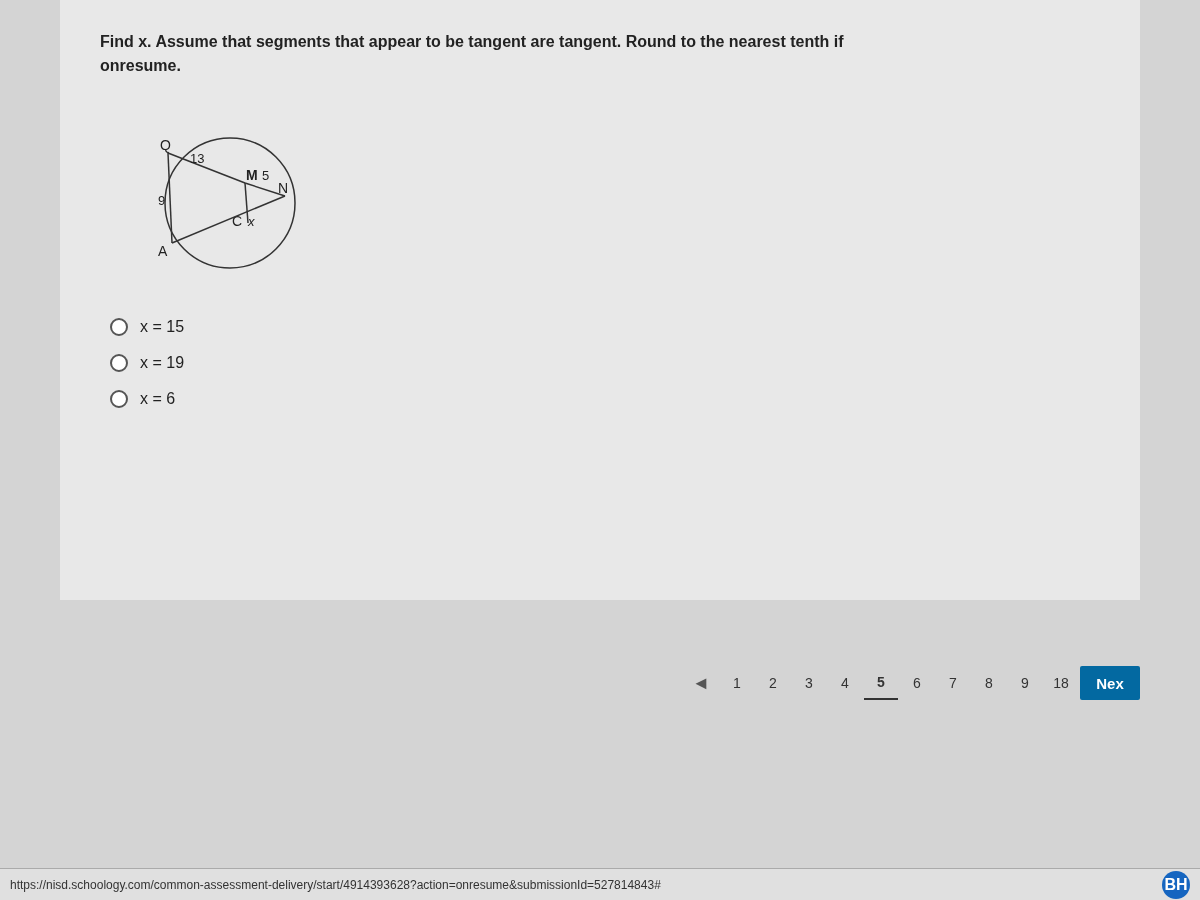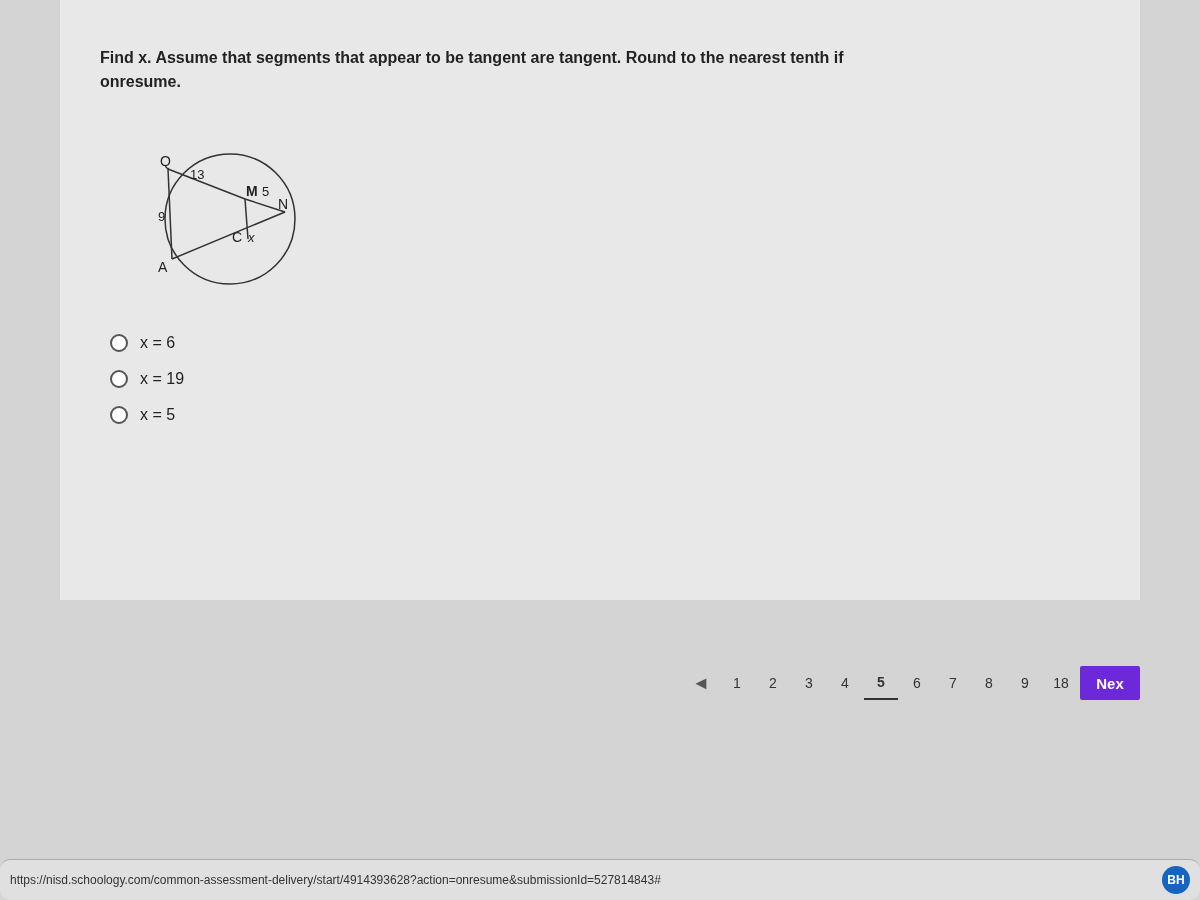--- a/index.html
+++ b/index.html
@@ -15,21 +15,21 @@
     .main-content {
       background: #d4d4d4;
       width: 100%;
       height: 100%;
       position: relative;
     }
 
     .question-area {
       background: #e8e8e8;
       margin: 0 60px;
-      padding: 46px 40px 40px 40px;
+      padding: 30px 40px 40px 40px;
       position: relative;
       min-height: 600px;
     }
 
     .question-text {
       font-size: 16px;
       font-weight: bold;
       color: #222;
       line-height: 1.5;
       margin-bottom: 30px;
@@ -99,48 +99,47 @@
       background: transparent;
     }
 
     .page-btn.active {
       color: #333;
       font-weight: bold;
       border-bottom: 2px solid #333;
     }
 
     .page-btn.next-btn {
-      background: #6d28d9;
+      background: #0369a1;
       color: white;
       width: 60px;
       font-size: 15px;
       font-weight: bold;
       border-radius: 2px;
     }
 
     .page-btn.prev-btn {
       font-size: 18px;
       color: #555;
     }
 
     
     .status-bar {
       position: absolute;
       bottom: 0;
       left: 0;
       right: 0;
-      height: 41px;
+      height: 32px;
       background: #e0e0e0;
       border-top: 1px solid #aaa;
       display: flex;
       align-items: center;
       padding: 0 10px;
       font-size: 12px;
       color: #333;
-      border-radius: 10px;
     }
 
     .url-text {
       flex: 1;
       overflow: hidden;
       white-space: nowrap;
       text-overflow: ellipsis;
     }
 
     .bottom-right-icons {
@@ -152,21 +151,21 @@
 
     .taskbar-icon {
       width: 28px;
       height: 28px;
       border-radius: 50%;
       background: #1565c0;
       display: flex;
       align-items: center;
       justify-content: center;
       color: white;
-      font-size: 12px;
+      font-size: 16px;
       font-weight: bold;
     }
   </style>
 </head>
 <body>
 
 <div class="main-content">
 
   <div class="question-area">
 
@@ -205,29 +204,29 @@
         <text x="58" y="97" font-size="13" font-family="Arial" fill="#222">9</text>
 
         <line x1="72" y1="135" x2="185" y2="88" stroke="#333" stroke-width="1.5"></line>
         <line x1="145" y1="75" x2="148" y2="115" stroke="#333" stroke-width="1.5"></line>
       </svg>
     </div>
 
     <div class="answer-options">
       <div class="answer-option">
         <div class="radio-circle"></div>
-        <span class="option-label">x = 6</span>
+        <span class="option-label">x = 15</span>
       </div>
       <div class="answer-option">
         <div class="radio-circle"></div>
         <span class="option-label">x = 19</span>
       </div>
       <div class="answer-option">
         <div class="radio-circle"></div>
-        <span class="option-label">x = 5</span>
+        <span class="option-label">x = 6</span>
       </div>
     </div>
 
   </div>
 
   <div class="pagination-bar">
     <button class="page-btn prev-btn">◄</button>
     <button class="page-btn">1</button>
     <button class="page-btn">2</button>
     <button class="page-btn">3</button>

